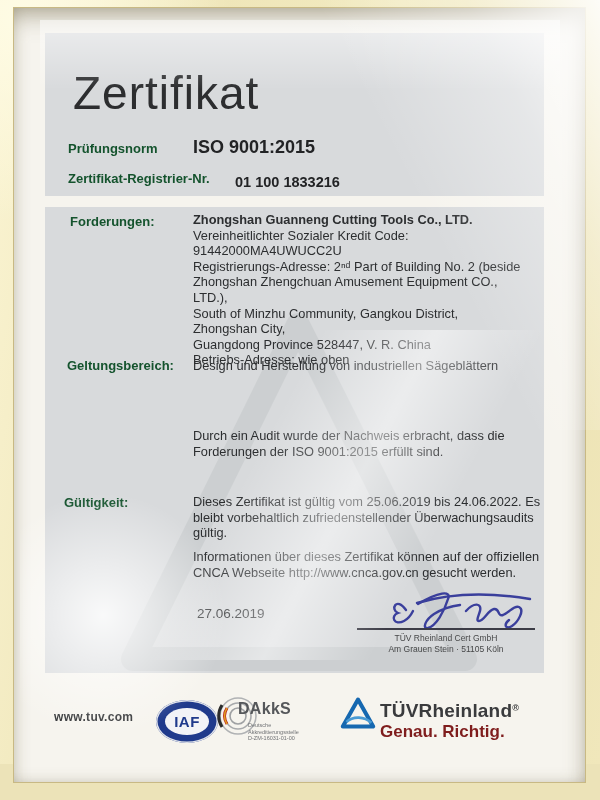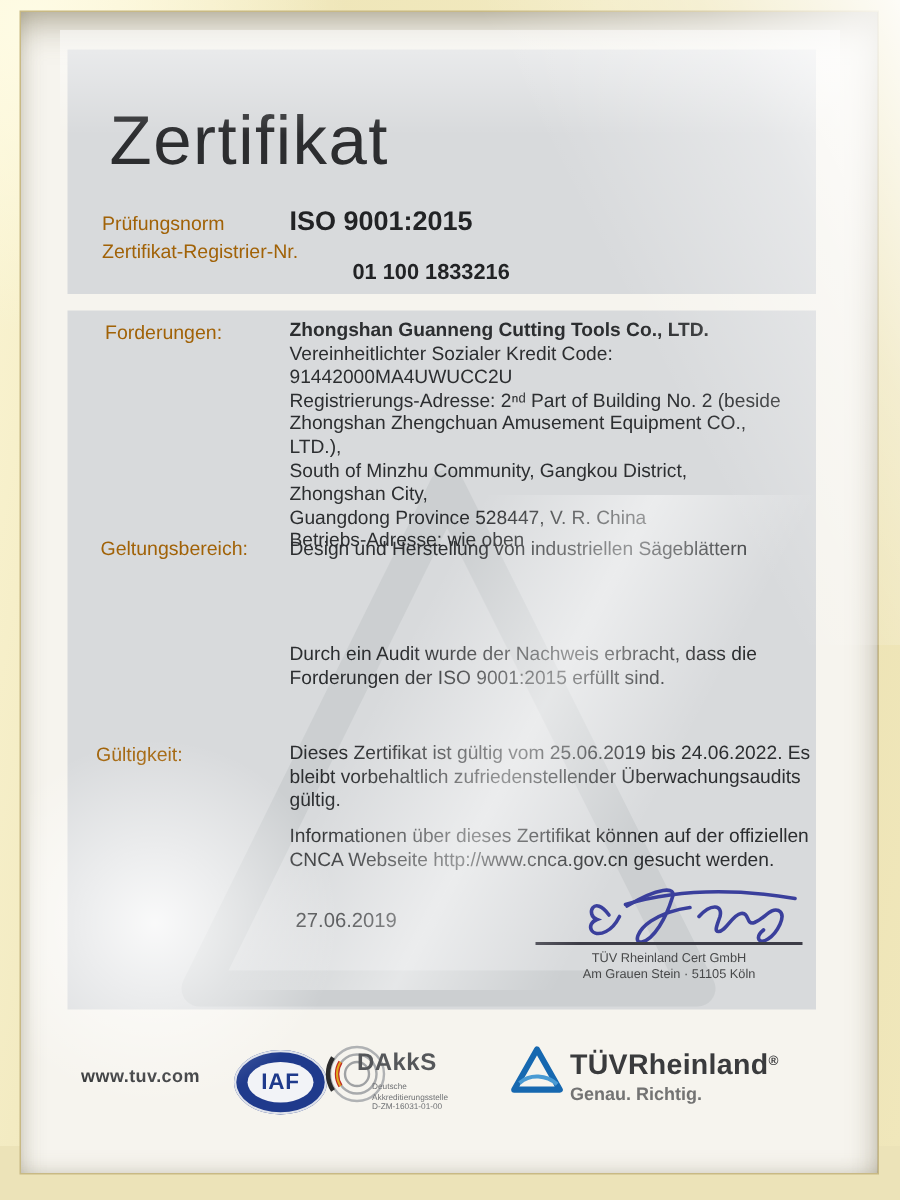--- a/index.html
+++ b/index.html
@@ -47,21 +47,21 @@
   .glare-band{left:120px;top:330px;width:500px;height:330px;
     background:linear-gradient(118deg, rgba(255,255,255,0) 30%, rgba(255,255,255,.5) 47%, rgba(255,255,255,0) 63%);}
   .glare-bl{left:20px;top:480px;width:260px;height:260px;
     background:radial-gradient(circle at 32% 52%, rgba(255,255,255,.85) 0%, rgba(255,255,255,0) 55%);}
   .glare-top{left:40px;top:20px;width:520px;height:70px;
     background:linear-gradient(180deg, rgba(255,255,255,.55), rgba(255,255,255,0));}
 
   
   .abs{position:absolute;}
   .title{font-size:46px;letter-spacing:1px;color:#2c2d2f;font-weight:400;}
-  .lbl{font-size:13px;color:#a16207;}
+  .lbl{font-size:13px;color:#14532d;font-weight:bold;}
   .val-big{font-size:18px;font-weight:bold;color:#222325;}
   .val-bold{font-size:14.5px;font-weight:bold;color:#222325;}
   .body-txt{font-size:12.8px;line-height:15.6px;color:#2c2e30;}
   .bold{font-weight:bold;}
   .small-center{font-size:8.5px;line-height:10.5px;color:#474849;text-align:center;}
   .sig-line{position:absolute;height:2px;background:#3c3c46;}
 
   
   .site{font-size:12px;font-weight:600;color:#2f3133;letter-spacing:.3px;}
   .iaf{
@@ -72,21 +72,21 @@
   }
   .iaf-inner{
     width:44px;height:27px;border-radius:50%;background:#f2f3f7;
     display:flex;align-items:center;justify-content:center;
   }
   .iaf-txt{font-size:15px;font-weight:bold;color:#1f3a8c;letter-spacing:.5px;}
   .dakks-name{font-size:16px;font-weight:bold;color:#55575a;letter-spacing:.3px;}
   .dakks-sub{font-size:5.5px;line-height:6.5px;color:#6f7174;}
   .tuv-brand{font-size:19px;font-weight:bold;color:#3a3b3d;letter-spacing:.2px;}
   .tuv-reg{font-size:9px;vertical-align:super;}
-  .tuv-tagline{font-size:12px;font-weight:bold;color:#737373;}
+  .tuv-tagline{font-size:17px;font-weight:bold;color:#7f1d1d;}
 </style>
 </head>
 <body>
 
 <div id="stage">
 
   <div class="frame"></div>
   <div class="frame-glow"></div>
 
   <div class="paper"></div>
@@ -96,21 +96,21 @@
 
   <svg class="watermark" width="499" height="466" viewBox="0 0 499 466">
     <path d="M253 118 L420 452 L88 452 Z" fill="none" stroke="#c2c6c9" stroke-width="24" stroke-linejoin="round" opacity="0.55"></path>
   </svg>
 
   <div class="abs title" style="left:73px;top:66px;">Zertifikat</div>
 
   <div class="abs lbl" style="left:68px;top:141px;">Prüfungsnorm</div>
   <div class="abs val-big" style="left:193px;top:137px;">ISO 9001:2015</div>
 
-  <div class="abs lbl" style="left:68px;top:160px;">Zertifikat-Registrier-Nr.</div>
+  <div class="abs lbl" style="left:68px;top:171px;">Zertifikat-Registrier-Nr.</div>
   <div class="abs val-bold" style="left:193px;top:174px;padding-left:42px;">01 100 1833216</div>
 
   <div class="abs lbl" style="left:70px;top:214px;">Forderungen:</div>
   <div class="abs body-txt" style="left:193px;top:212px;width:332px;">
     <div class="bold">Zhongshan Guanneng Cutting Tools Co., LTD.</div>
     <div>Vereinheitlichter Sozialer Kredit Code: 91442000MA4UWUCC2U</div>
     <div>Registrierungs-Adresse: 2ⁿᵈ Part of Building No. 2 (beside</div>
     <div>Zhongshan Zhengchuan Amusement Equipment CO., LTD.),</div>
     <div>South of Minzhu Community, Gangkou District, Zhongshan City,</div>
     <div>Guangdong Province 528447, V. R. China</div>

